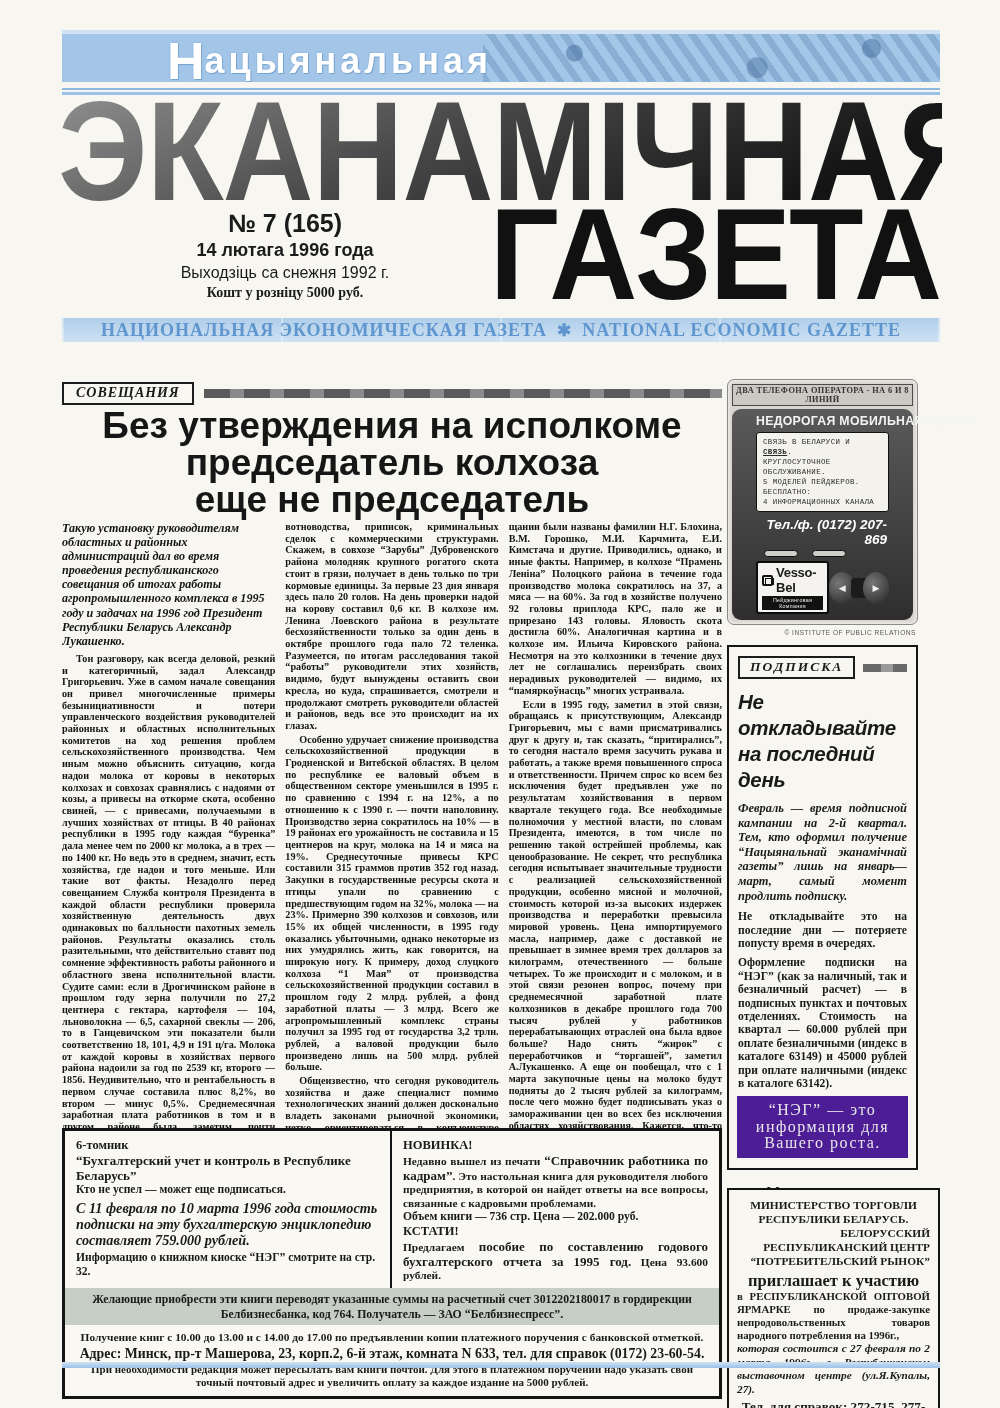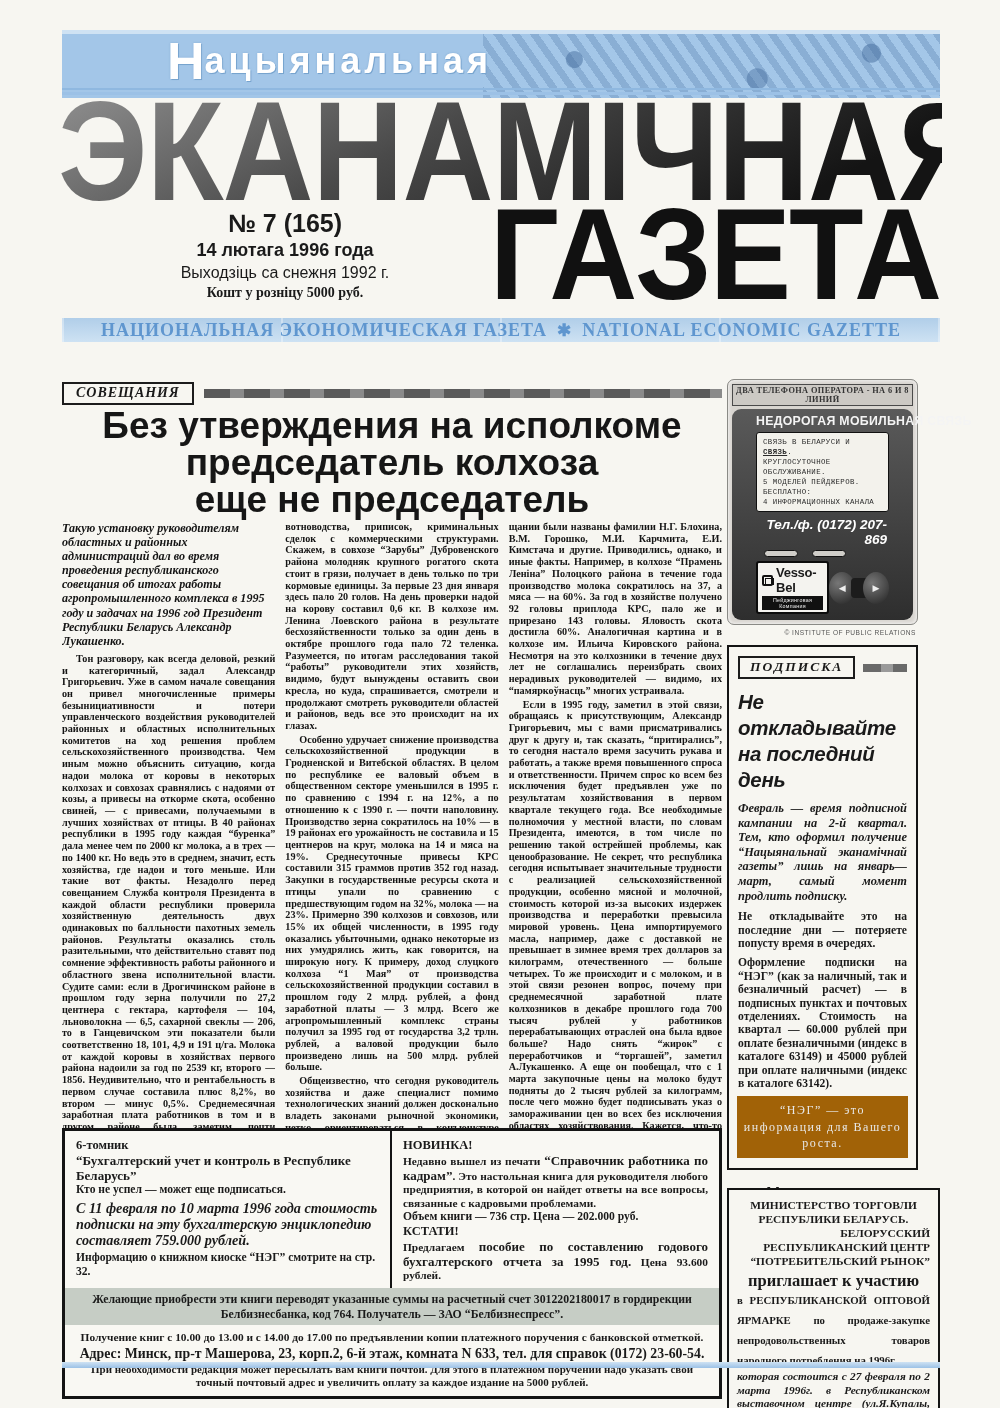--- a/index.html
+++ b/index.html
@@ -4,21 +4,21 @@
 <style>
   * { margin:0; padding:0; box-sizing:border-box; }
   html,body { background:#e9e7e1; }
   body { font-family:"Liberation Serif", serif; }
   .page {
     position:relative; width:1000px; height:1408px; margin:0 auto;
     background:#f7f6f1; color:#1a1a1a; overflow:hidden;
   }
 
   
-  .band { position:absolute; left:62px; top:30px; width:878px; height:68px;
+  .band { position:absolute; left:62px; top:30px; width:878px; height:52px;
     background:#a3c6e8; border-top:4px solid #cfe2f3; overflow:hidden; }
   .band-texture { position:absolute; right:0; top:0; width:52%; height:100%;
     background:
       radial-gradient(circle at 20% 40%, rgba(60,100,150,.45) 0 8px, transparent 9px),
       radial-gradient(circle at 60% 70%, rgba(60,100,150,.4) 0 10px, transparent 11px),
       radial-gradient(circle at 85% 30%, rgba(60,100,150,.45) 0 9px, transparent 10px),
       repeating-linear-gradient(55deg, rgba(90,130,175,.35) 0 7px, rgba(165,200,232,.3) 7px 15px); }
   .pretitle { position:absolute; left:105px; top:2px; color:#ffffff;
     font-family:"Liberation Sans", sans-serif; font-weight:bold;
     text-shadow:0 0 2px #6f9ccaa0, 1px 1px 0 #7aa6d0; white-space:nowrap; }
@@ -107,21 +107,21 @@
     font-family:"Liberation Sans", sans-serif; }
 
   .subbox { margin-top:9px; border:2px solid #141414; padding:9px 9px 10px; background:#f7f6f1; }
   .subtag-row { display:flex; align-items:center; margin-bottom:10px; }
   .subtag { border:2px solid #1c1c1c; padding:1px 10px 2px; font-style:italic; font-weight:bold; font-size:13.5px; letter-spacing:2px; }
   .subtag-rule { flex:1; height:8px; margin-left:8px; background:repeating-linear-gradient(90deg,#6a6a6a 0 18px,#9a9a9a 18px 30px); }
   .subhead { font-family:"Liberation Sans", sans-serif; font-weight:bold; font-style:italic;
     font-size:20.5px; line-height:26px; letter-spacing:-.3px; margin-bottom:8px; }
   .sublead { font-weight:bold; font-style:italic; font-size:12.4px; line-height:14.6px; text-align:justify; margin-bottom:7px; }
   .subp { font-weight:bold; font-size:11.6px; line-height:13.4px; text-align:justify; margin-bottom:6px; }
-  .negbanner { background:#a16207; color:#e8e8e8; text-align:center; font-size:12px; line-height:16.5px;
+  .negbanner { background:#4c1d95; color:#e8e8e8; text-align:center; font-size:16px; line-height:16.5px;
     letter-spacing:1.5px; padding:6px 4px; margin:2px -1px 0; }
 
   .timebox { margin-top:11px; }
   .timehead { font-family:"Liberation Sans", sans-serif; font-weight:bold; font-style:italic;
     font-size:19.5px; line-height:26px; text-align:center; margin-bottom:8px; }
   .timep { font-weight:bold; font-size:10.8px; line-height:12.4px; text-align:justify; text-indent:12px; margin-bottom:3px; }
   .byline { text-align:right; font-weight:bold; font-size:12.5px; margin-top:3px; }
 
   
   .books { position:absolute; left:62px; top:1128px; width:660px; border:3px solid #141414; background:#f9f8f3; }
@@ -137,21 +137,21 @@
   .books-bottom { padding:5px 10px 7px; text-align:center; }
   .pickup { font-weight:bold; font-size:11.4px; line-height:14px; }
   .addr { font-weight:bold; font-size:13.8px; line-height:19px; }
   .mailnote { font-weight:bold; font-size:11px; line-height:13px; }
 
   .ministry { position:absolute; left:727px; top:1188px; width:213px; border:2px solid #141414;
     background:#f7f6f1; padding:8px 8px 9px; }
   .m1 { text-align:center; font-weight:bold; font-size:11.4px; line-height:14px; }
   .m2 { text-align:right; font-weight:bold; font-size:11.4px; line-height:14px; margin-bottom:4px; }
   .m3 { text-align:center; font-weight:bold; font-size:16.5px; line-height:18px; }
-  .m4 { text-align:justify; font-weight:bold; font-size:10.8px; line-height:20px; }
+  .m4 { text-align:justify; font-weight:bold; font-size:10.8px; line-height:13px; }
   .m5 { text-align:justify; font-weight:bold; font-style:italic; font-size:11.3px; line-height:13.5px; }
   .m6 { text-align:center; font-weight:bold; font-size:13.2px; line-height:17px; margin-top:2px; }
 
   .bottom-rule { position:absolute; left:62px; top:1362px; width:878px; height:6px;
     background:linear-gradient(180deg,#cfe2f3,#9cc1e6); }
 </style>
 </head>
 <body>
 
 <div class="page">

